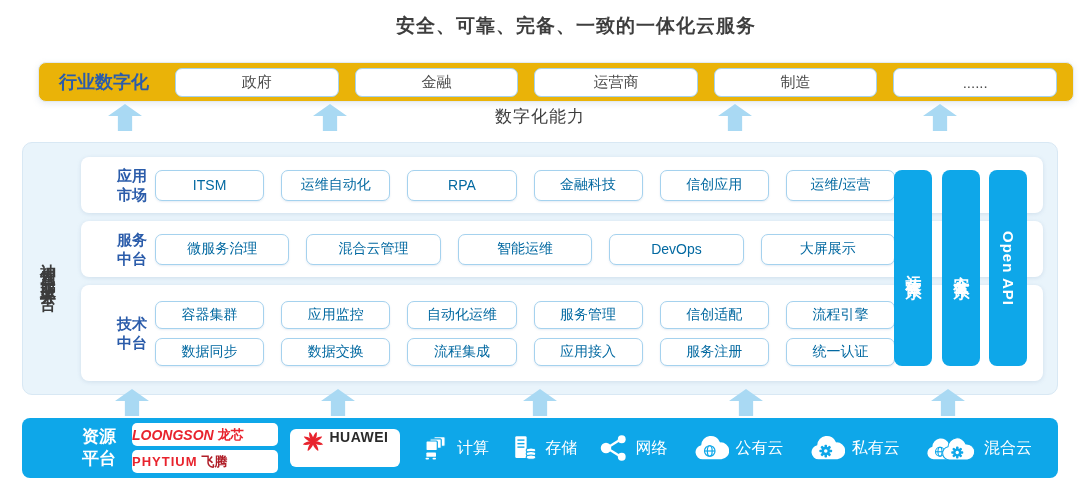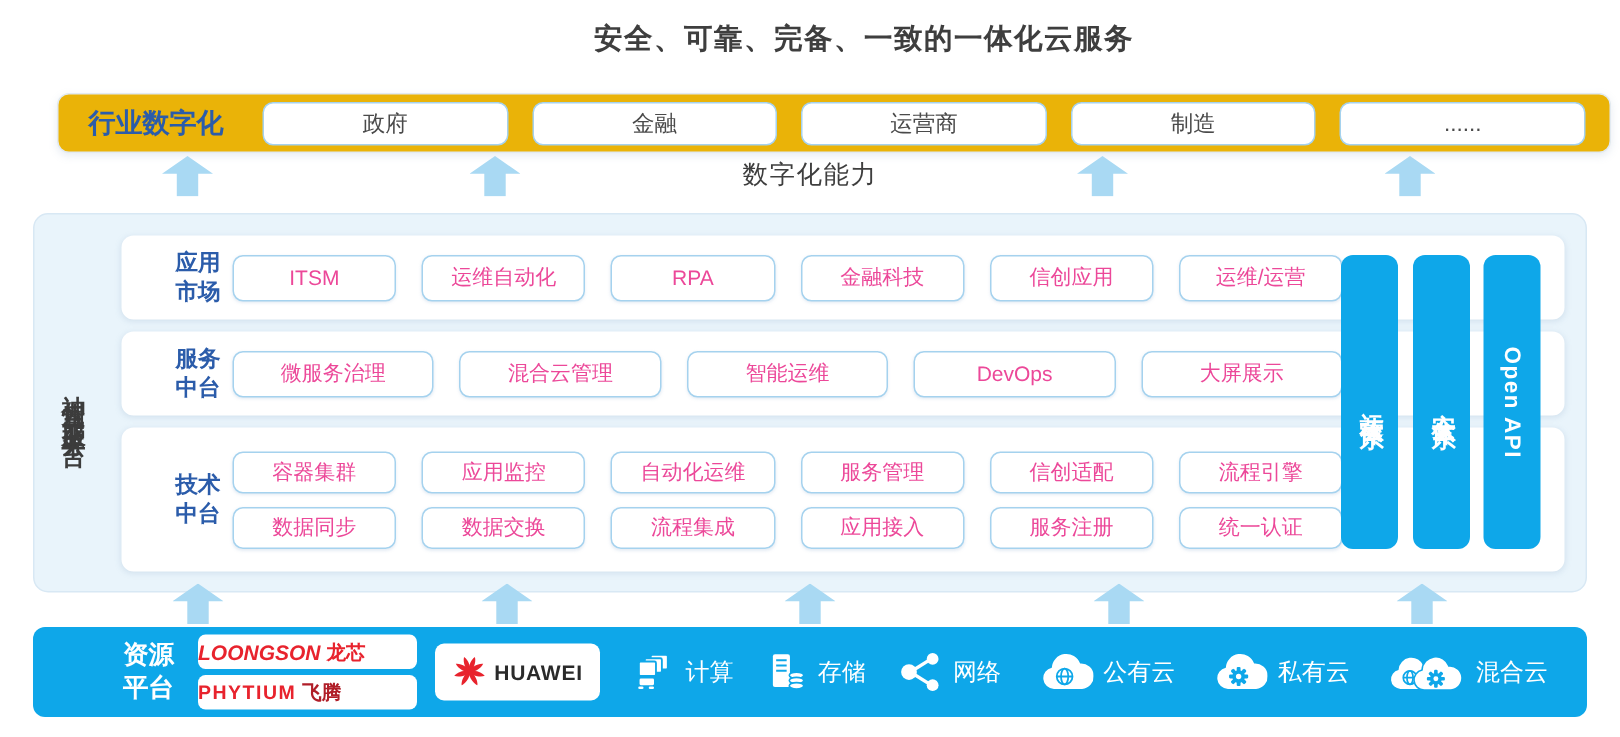--- a/index.html
+++ b/index.html
@@ -33,21 +33,21 @@
               writing-mode:vertical-rl;text-orientation:upright;font-size:16px;font-weight:700;
               color:#3c3c3c;letter-spacing:4px;}
   .prow{position:absolute;left:58px;width:962px;background:#fff;border-radius:8px;
         box-shadow:0 1px 4px rgba(120,150,185,.22);display:flex;align-items:center;
         padding-left:18px;box-sizing:border-box;}
   .prow1{top:14px;height:56px;} .prow2{top:78px;height:56px;} .prow3{top:142px;height:96px;}
   .prow-label{width:48px;flex-shrink:0;font-size:15px;font-weight:700;color:#2b5caa;line-height:1.3;}
   .prow-label span{display:block;}
   .prow-items{display:flex;gap:17px;width:740px;margin-left:8px;}
   .box{flex:1;height:29px;border:1.5px solid #a5d2ee;border-radius:7px;background:#fff;
-       display:flex;align-items:center;justify-content:center;font-size:14px;color:#ec4899;
+       display:flex;align-items:center;justify-content:center;font-size:14px;color:#0369a1;
        box-shadow:0 1px 2px rgba(150,180,210,.25);}
   .grid{display:flex;flex-direction:column;gap:9px;margin-left:0;}
   .grid .box{height:26px;}
   .pillar{position:absolute;top:27px;width:38px;height:196px;background:#0ea7e9;border-radius:8px;
           display:flex;align-items:center;justify-content:center;writing-mode:vertical-rl;
           color:#fff;font-weight:700;font-size:16px;letter-spacing:3px;}
   .pillar1{left:871px;} .pillar2{left:919px;} .pillar3{left:966px;letter-spacing:1px;font-size:15px;}
 
   
   .b-arrow{top:389px;}
@@ -59,21 +59,21 @@
   .res-label{color:#fff;font-weight:700;font-size:17px;line-height:1.3;margin-right:16px;white-space:nowrap;}
   .res-label span{display:block;margin-left:40px;}
   .vendor-col{display:flex;flex-direction:column;gap:4px;margin-right:12px;}
   .chip{background:#fff;border-radius:5px;height:23px;width:146px;display:flex;align-items:center;
         justify-content:flex-start;gap:4px;}
   .loongson-brand{font-style:italic;font-weight:800;font-size:14px;color:#e8232d;}
   .loongson-cn{font-size:13px;font-weight:700;color:#e8232d;}
   .phytium-brand{font-weight:700;font-size:13px;color:#e8232d;letter-spacing:1px;}
   .phytium-cn{font-size:13px;font-weight:700;color:#b01e28;}
   .huawei-chip{background:#fff;border-radius:6px;height:38px;width:110px;display:flex;
-               align-items:center;justify-content:center;gap:6px;margin-right:14px;}
+               justify-content:center;gap:6px;margin-right:14px;}
   .huawei-text{font-weight:800;font-size:14px;color:#2a2a2a;letter-spacing:.5px;}
   .res-items{flex:1;display:flex;align-items:center;justify-content:space-between;padding:0 8px;}
   .res-item{display:flex;align-items:center;gap:7px;color:#fff;font-size:16px;}
   .res-item svg{display:block;}
 </style>
 </head>
 <body>
 
 <div class="page">
 

